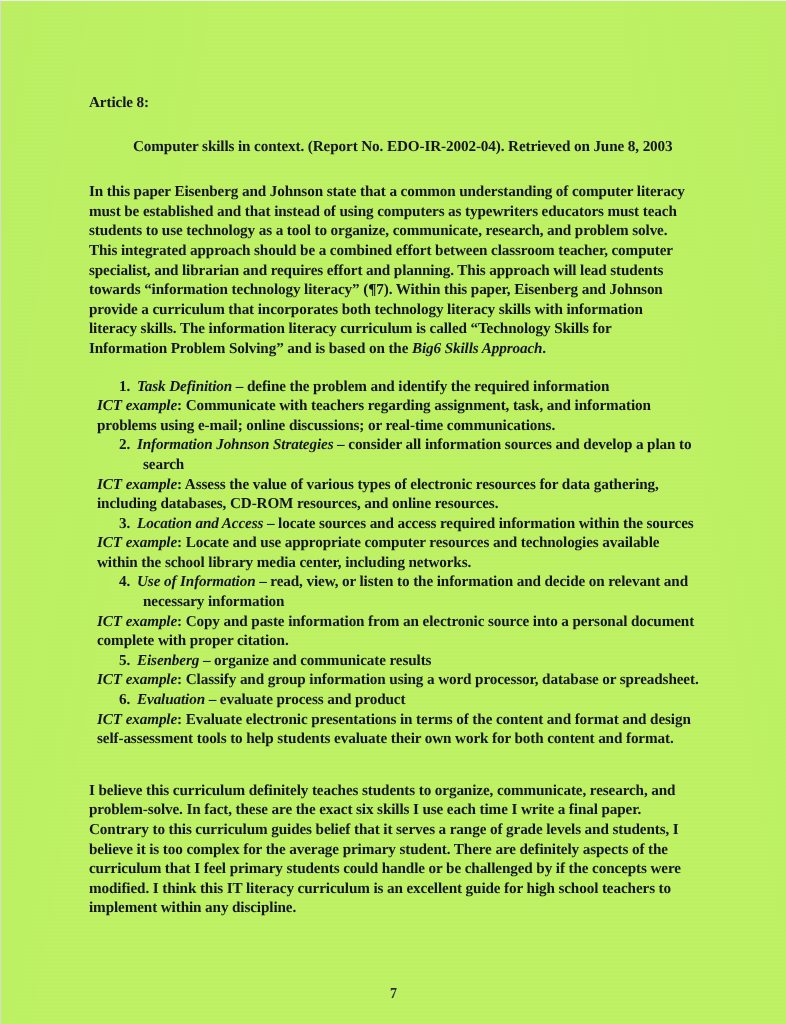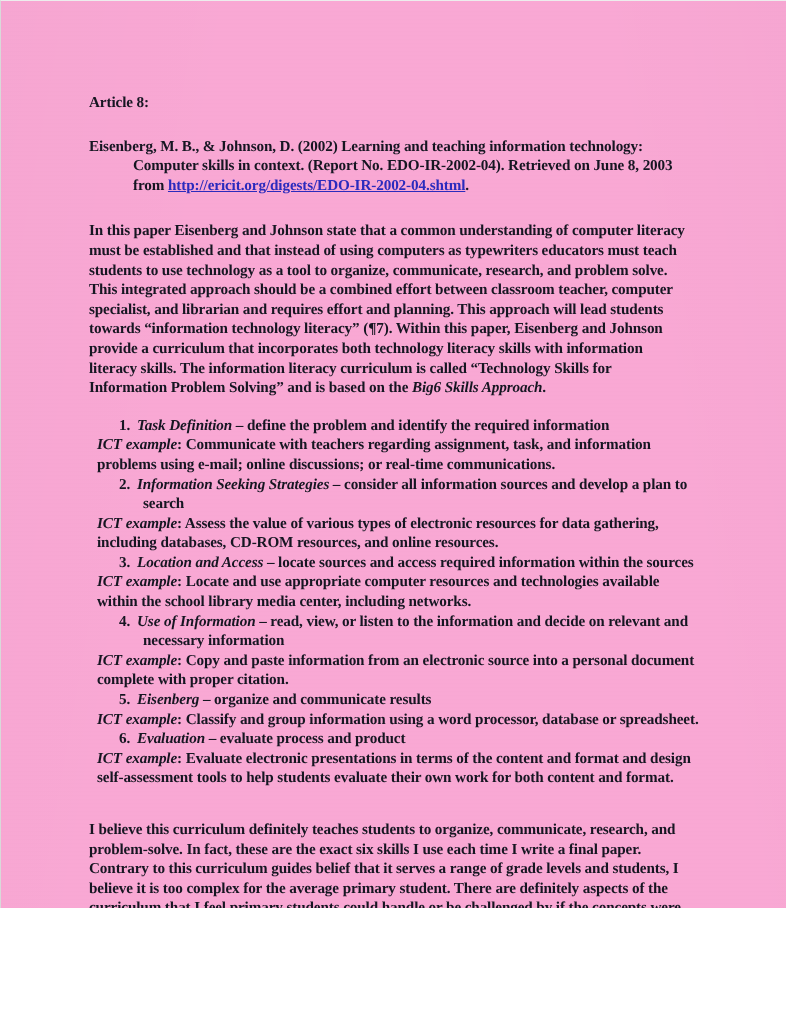--- a/index.html
+++ b/index.html
@@ -8,22 +8,22 @@
     padding: 0;
     background: #ffffff;
   }
   body {
     font-family: "Liberation Serif", "DejaVu Serif", serif;
   }
 
   #page {
     position: relative;
     width: 786px;
-    height: 908px;
-    background: #f9a8d4;
+    height: 1024px;
+    background: #bef264;
     border-left: 1px solid #d9d9d9;
     border-top: 1px solid #ededed;
     box-sizing: border-box;
     overflow: hidden;
   }
 
   
   #scan-texture {
     position: absolute;
     inset: 0;
@@ -120,33 +120,31 @@
 
 <div id="page">
 
   <div id="scan-texture"></div>
 
   <div id="content">
 
     <p class="blk article-label">Article 8:</p>
 
     <div class="blk citation">
-      <span>Eisenberg, M. B., &amp; Johnson, D. (2002) Learning and teaching information technology:</span>
       <span class="hang">Computer skills in context. (Report No. EDO-IR-2002-04). Retrieved on June 8, 2003</span>
-      <span class="hang"><span>from </span><a class="url-link" href="#">http://ericit.org/digests/EDO-IR-2002-04.shtml</a><span>.</span></span>
     </div>
 
     <p class="blk body-par"><span>In this paper Eisenberg and Johnson state that a common understanding of computer literacy must be established and that instead of using computers as typewriters educators must teach students to use technology as a tool to organize, communicate, research, and problem solve. This integrated approach should be a combined effort between classroom teacher, computer specialist, and librarian and requires effort and planning. This approach will lead students towards “information technology literacy” (¶7). Within this paper, Eisenberg and Johnson provide a curriculum that incorporates both technology literacy skills with information literacy skills. The information literacy curriculum is called “Technology Skills for Information Problem Solving” and is based on the </span><em class="ital">Big6 Skills Approach</em><span>.</span></p>
 
     <div class="list-wrap">
 
       <p class="blk li"><span class="num">1.</span><em class="ital">Task Definition</em><span> – define the problem and identify the required information</span></p>
       <p class="blk ict"><em class="ital">ICT example</em><span>: Communicate with teachers regarding assignment, task, and information problems using e-mail; online discussions; or real-time communications.</span></p>
 
-      <p class="blk li"><span class="num">2.</span><em class="ital">Information Seeking Strategies</em><span> – consider all information sources and develop a plan to search</span></p>
+      <p class="blk li"><span class="num">2.</span><em class="ital">Information Johnson Strategies</em><span> – consider all information sources and develop a plan to search</span></p>
       <p class="blk ict"><em class="ital">ICT example</em><span>: Assess the value of various types of electronic resources for data gathering, including databases, CD-ROM resources, and online resources.</span></p>
 
       <p class="blk li"><span class="num">3.</span><em class="ital">Location and Access</em><span> – locate sources and access required information within the sources</span></p>
       <p class="blk ict"><em class="ital">ICT example</em><span>: Locate and use appropriate computer resources and technologies available within the school library media center, including networks.</span></p>
 
       <p class="blk li"><span class="num">4.</span><em class="ital">Use of Information</em><span> – read, view, or listen to the information and decide on relevant and necessary information</span></p>
       <p class="blk ict"><em class="ital">ICT example</em><span>: Copy and paste information from an electronic source into a personal document complete with proper citation.</span></p>
 
       <p class="blk li"><span class="num">5.</span><em class="ital">Eisenberg</em><span> – organize and communicate results</span></p>
       <p class="blk ict"><em class="ital">ICT example</em><span>:  Classify and group information using a word processor, database or spreadsheet.</span></p>

